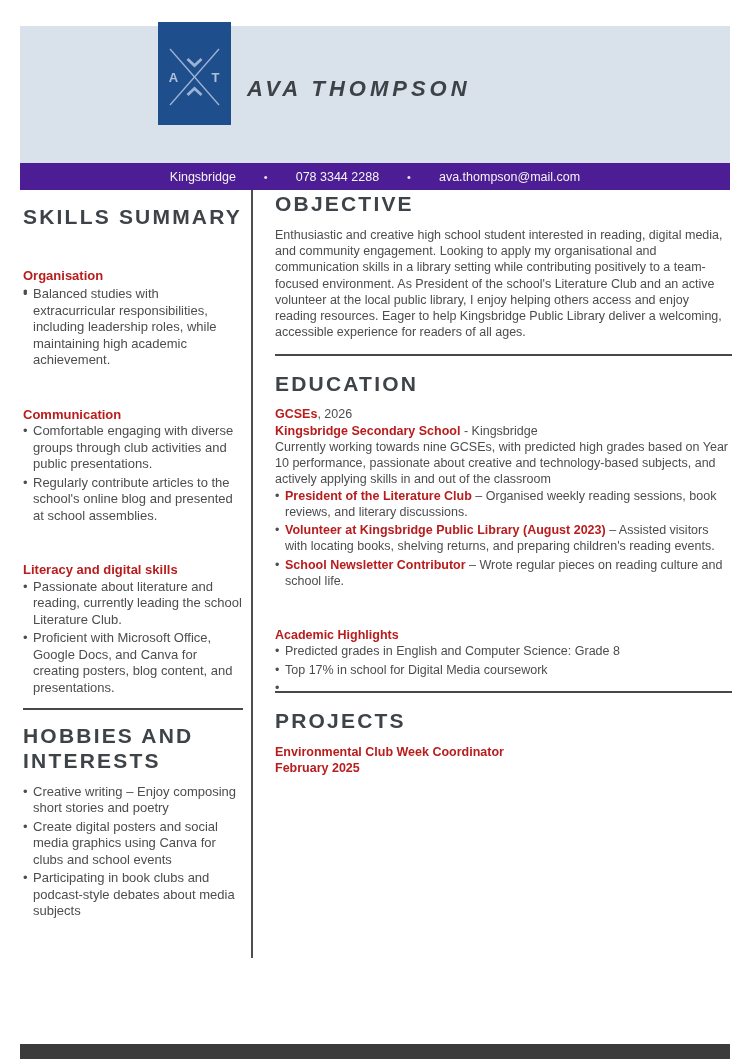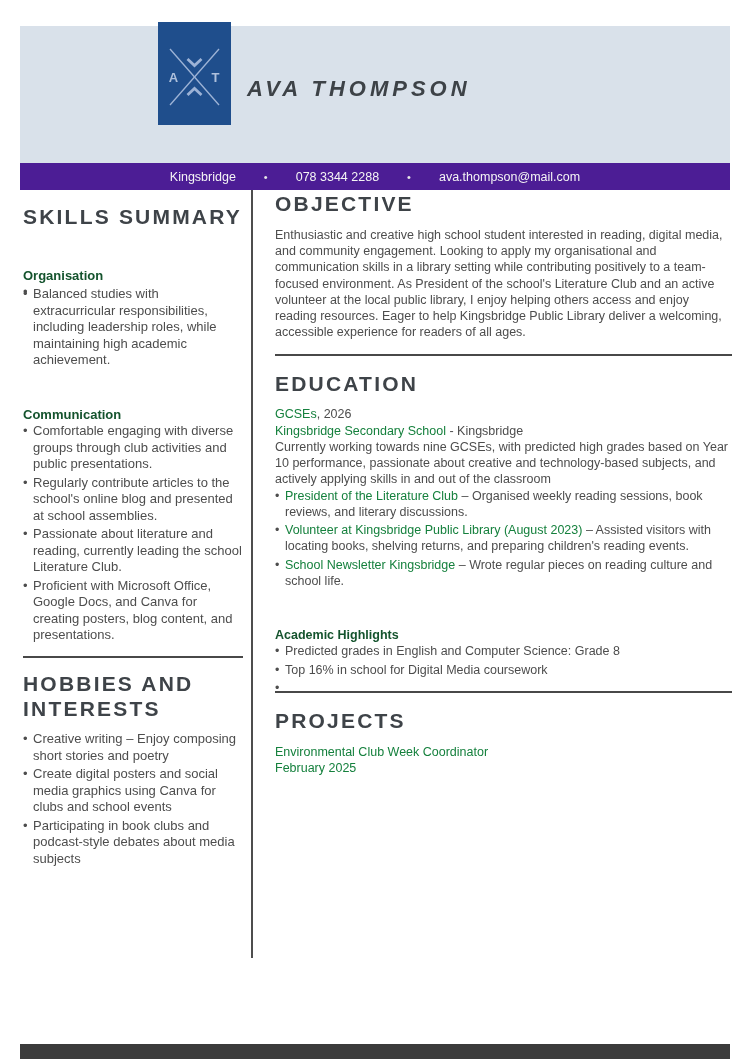--- a/index.html
+++ b/index.html
@@ -28,22 +28,22 @@
   .hr-right { margin:13px 0 16px 0; }
   
   .col-left  { position:absolute; left:23px;  top:205px; width:220px; }
   .col-right { position:absolute; left:275px; top:192px; width:457px; }
   h2.section-title {
     margin:0 0 10px 0; font-size:21px; line-height:1.18; font-weight:bold;
     letter-spacing:2.2px; color:#3e4348;
   }
   .col-left  { font-size:13px;   line-height:1.27; }
   .col-right { font-size:12.5px; line-height:1.3; }
-  .subhead { font-weight:bold; color:#14532d;margin-top:38px; }
-  .bold { font-weight:normal; color:#15803d; }
+  .subhead { font-weight:bold; color:#b91c1c;margin-top:38px; }
+  .bold { font-weight:bold; color:#b91c1c; }
   .bullet { position:relative; padding-left:10px; margin:0 0 2px 0; }
   .bullet .marker { position:absolute; left:0; top:0; }
   .roles-list { margin-bottom:1px; }
   .proj-entry { margin:0; }
 </style>
 </head>
 <body>
 
 <div class="page">
 
@@ -81,20 +81,21 @@
       <div class="bullet"><span class="marker">•</span><span>Balanced studies with extracurricular responsibilities, including leadership roles, while maintaining high academic achievement.</span></div>
     </div>
 
     <div>
       <div class="subhead">Communication</div>
       <div class="bullet"><span class="marker">•</span><span>Comfortable engaging with diverse groups through club activities and public presentations.</span></div>
       <div class="bullet"><span class="marker">•</span><span>Regularly contribute articles to the school's online blog and presented at school assemblies.</span></div>
     </div>
 
     <div>
+      <div class="subhead">Literacy and digital skills</div>
       <div class="bullet"><span class="marker">•</span><span>Passionate about literature and reading, currently leading the school Literature Club.</span></div>
       <div class="bullet"><span class="marker">•</span><span>Proficient with Microsoft Office, Google Docs, and Canva for creating posters, blog content, and presentations.</span></div>
     </div>
 
     <hr class="hr hr-left">
 
     <h2 class="section-title">HOBBIES AND INTERESTS</h2>
     <div class="bullet"><span class="marker">•</span><span>Creative writing – Enjoy composing short stories and poetry</span></div>
     <div class="bullet"><span class="marker">•</span><span>Create digital posters and social media graphics using Canva for clubs and school events</span></div>
     <div class="bullet"><span class="marker">•</span><span>Participating in book clubs and podcast-style debates about media subjects</span></div>
@@ -106,25 +107,25 @@
 
     <hr class="hr hr-right">
 
     <h2 class="section-title">EDUCATION</h2>
     <div><span class="bold">GCSEs</span><span>, 2026</span></div>
     <div><span class="bold">Kingsbridge Secondary School</span><span> - Kingsbridge</span></div>
     <div>Currently working towards nine GCSEs, with predicted high grades based on Year 10 performance, passionate about creative and technology-based subjects, and actively applying skills in and out of the classroom</div>
     <div class="roles-list">
       <div class="bullet"><span class="marker">•</span><span class="bold">President of the Literature Club</span><span> – Organised weekly reading sessions, book reviews, and literary discussions.</span></div>
       <div class="bullet"><span class="marker">•</span><span class="bold">Volunteer at Kingsbridge Public Library (August 2023)</span><span> – Assisted visitors with locating books, shelving returns, and preparing children's reading events.</span></div>
-      <div class="bullet"><span class="marker">•</span><span class="bold">School Newsletter Kingsbridge</span><span> – Wrote regular pieces on reading culture and school life.</span></div>
+      <div class="bullet"><span class="marker">•</span><span class="bold">School Newsletter Contributor</span><span> – Wrote regular pieces on reading culture and school life.</span></div>
     </div>
     <div class="subhead">Academic Highlights</div>
     <div class="bullet"><span class="marker">•</span><span>Predicted grades in English and Computer Science: Grade 8</span></div>
-    <div class="bullet"><span class="marker">•</span><span>Top 16% in school for Digital Media coursework</span></div>
+    <div class="bullet"><span class="marker">•</span><span>Top 17% in school for Digital Media coursework</span></div>
     <div class="bullet"><span class="marker">•</span></div>
 
     <hr class="hr hr-right">
 
     <h2 class="section-title">PROJECTS</h2>
     <div class="proj-entry">
       <div class="bold">Environmental Club Week Coordinator</div>
       <div class="bold">February 2025</div>
     </div>
   </div>

